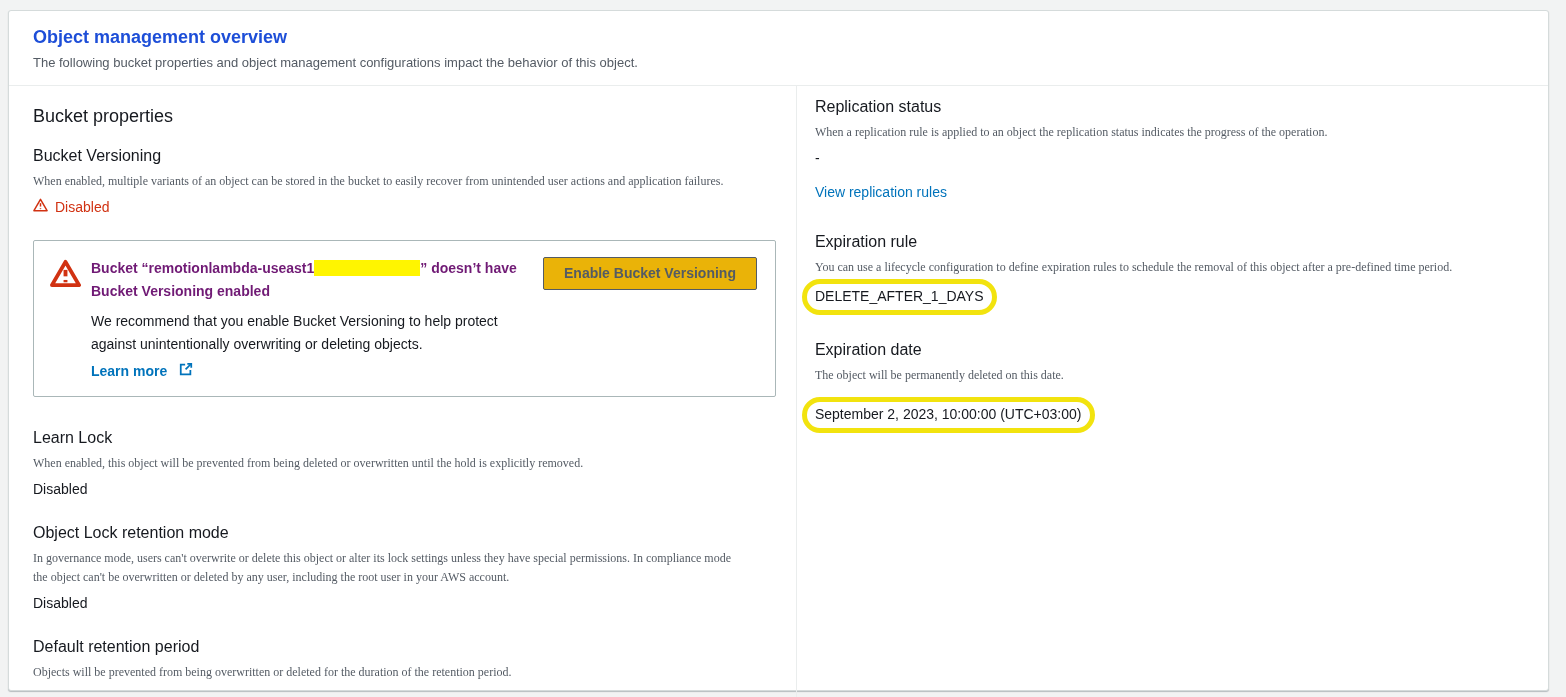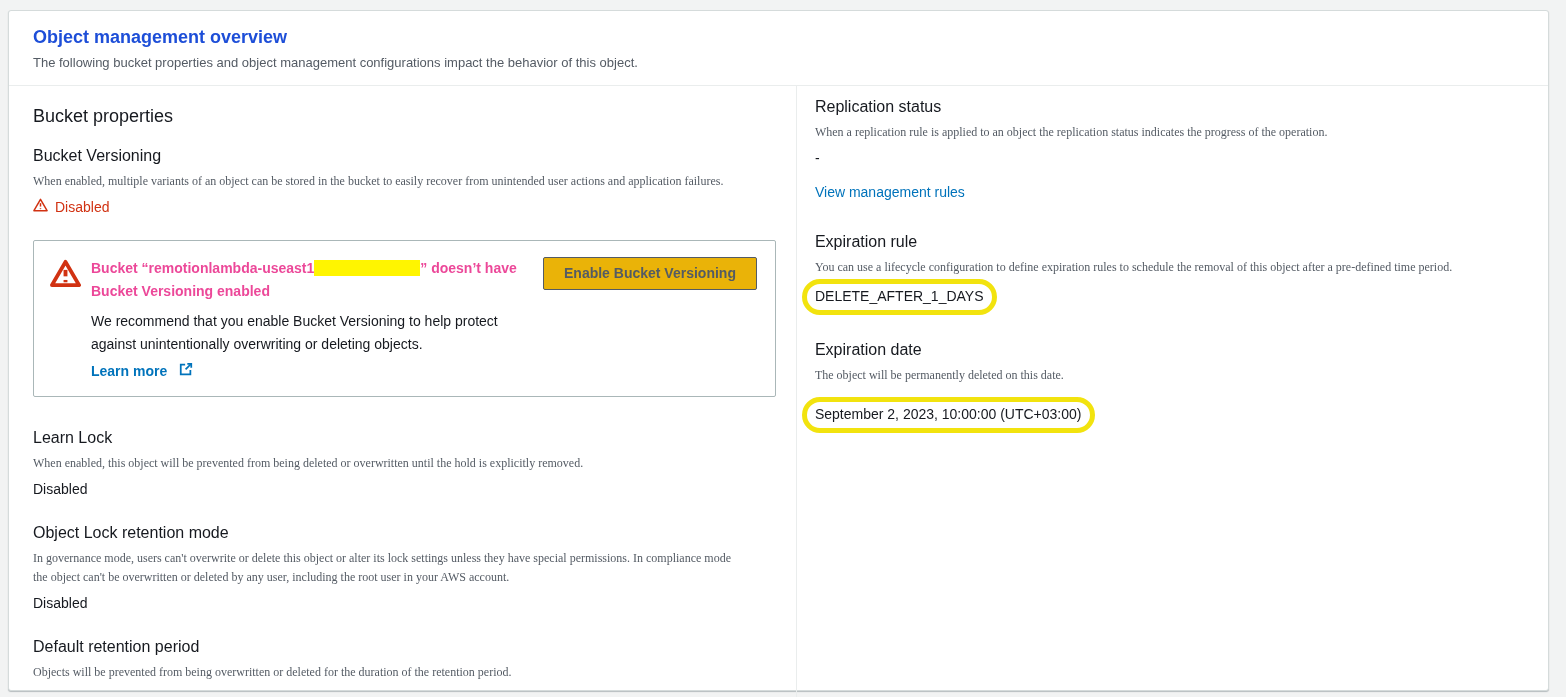--- a/index.html
+++ b/index.html
@@ -60,21 +60,21 @@
   .alert {
     display:flex; align-items:flex-start;
     border:1px solid #aab7b8; border-radius:2px;
     background:#ffffff;
     padding:16px 18px 16px 16px;
     margin:14px 0 32px 0;
     min-height:144px;
   }
   .alert-icon { flex:0 0 auto; padding-top:2px; }
   .alert-content { margin-left:10px; width:452px; }
-  .alert-title { font-size:14px; font-weight:bold; line-height:1.6; color:#ec4899; }
+  .alert-title { font-size:14px; font-weight:bold; line-height:1.6; color:#701a75; }
   .redaction {
     display:inline-block; width:106px; height:16px;
     background:#fff500; vertical-align:-3px;
   }
   .alert-body { font-size:14px; color:#16191f; line-height:1.65; margin-top:8px; }
   .learn-more {
     display:inline-flex; align-items:center; gap:12px;
     color:#0073bb; font-size:14px; font-weight:bold;
     margin-top:6px; text-decoration:none; cursor:pointer;
   }
@@ -176,21 +176,21 @@
         <div class="field-value">-</div>
       </div>
     </div>
 
     <div class="col col-right">
 
       <div class="field" style="margin-bottom:32px;">
         <div class="field-label">Replication status</div>
         <div class="field-desc">When a replication rule is applied to an object the replication status indicates the progress of the operation.</div>
         <div class="field-value value-gap">-</div>
-        <a class="link">View management rules</a>
+        <a class="link">View replication rules</a>
       </div>
 
       <div class="field" style="margin-bottom:34px;">
         <div class="field-label">Expiration rule</div>
         <div class="field-desc">You can use a lifecycle configuration to define expiration rules to schedule the removal of this object after a pre-defined time period.</div>
         <div class="field-value" style="margin-top:10px;">
           <span class="hl">
             <span>DELETE_AFTER_1_DAYS</span>
             <span class="hl-ring"></span>
           </span>

